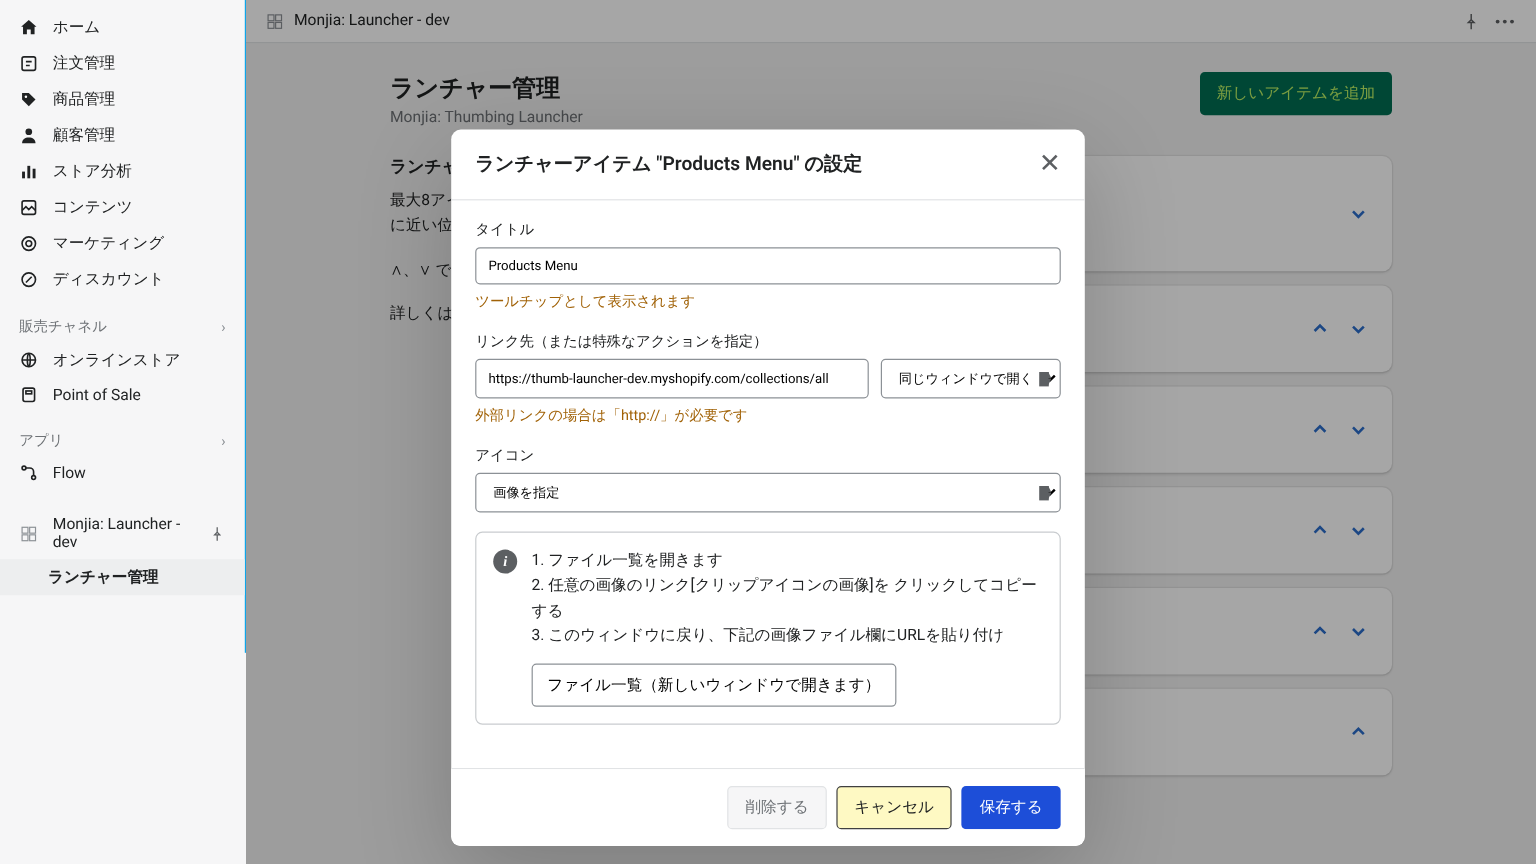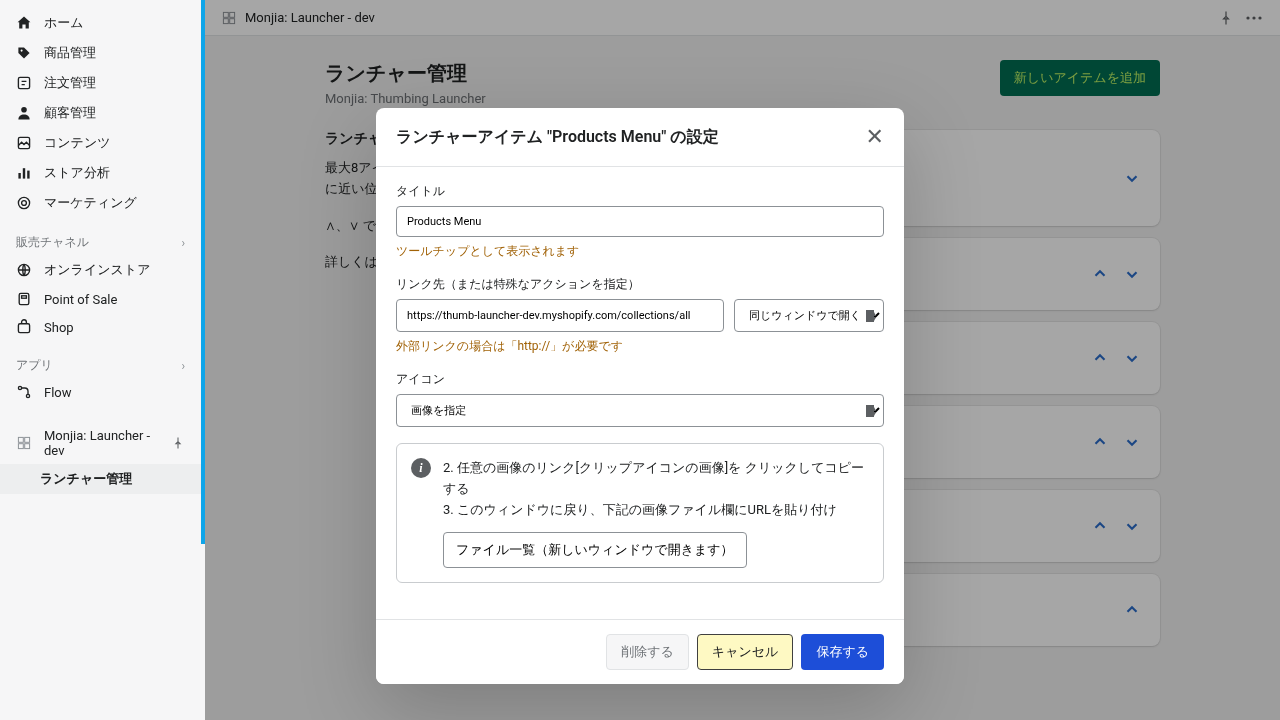--- a/index.html
+++ b/index.html
@@ -1,19 +1,19 @@
 <!DOCTYPE html>
 <html><head>
 <meta charset="utf-8">
 <style>
 * { margin: 0; padding: 0; box-sizing: border-box; }
 body { font-family: -apple-system, BlinkMacSystemFont, "Segoe UI", Roboto, sans-serif; font-size: 13px; color: #202223; background: #f6f6f7; height: 720px; width: 1280px; overflow: hidden; position: relative; }
 
 
-.sidebar { position: absolute; left: 0; top: 0; width: 205px; height: 544px; background: #f6f6f7; border-right: 4px solid #0ea5e9; padding: 8px 0; overflow-y: auto; }
+.sidebar { position: absolute; left: 0; top: 0; width: 205px; height: 544px; background: #f6f6f7; border-right: 1px solid #0ea5e9; padding: 8px 0; overflow-y: auto; }
 .nav-item { display: flex; align-items: center; padding: 6px 16px; cursor: pointer; gap: 12px; color: #202223; font-size: 13px; }
 .nav-item.active { background: #edeeef; font-weight: 600; }
 .nav-item.subapp { padding-left: 40px; }
 .nav-icon { width: 16px; height: 16px; display: inline-flex; align-items: center; justify-content: center; flex-shrink: 0; }
 .nav-section { padding: 8px 16px 4px; font-size: 12px; color: #6d7175; display: flex; align-items: center; justify-content: space-between; margin-top:8px;}
 .nav-section .chev { font-size: 12px; color: #8c9196; }
 .pin-small { width: 14px; height: 14px; margin-left: auto; }
 
 
 .main { position: absolute; left: 205px; top: 0; right: 0; height: 720px; background: #f1f1f1; }
@@ -78,72 +78,81 @@
   <div class="nav-item">
       <span class="nav-icon">
         <svg width="16" height="16" viewBox="0 0 20 20" fill="currentColor">
           <path d="M10 2l8 7h-2v8h-4v-5H8v5H4v-8H2l8-7z"></path>
         </svg>
       </span>
       <span>ホーム</span>
     </div>
   <div class="nav-item">
       <span class="nav-icon">
+        <svg width="16" height="16" viewBox="0 0 20 20" fill="none" stroke="currentColor" stroke-width="1.7">
+          <rect x="3" y="3" width="14" height="14" rx="2"></rect>
+          <path d="M7 8h6M7 12h4"></path>
+        </svg>
+      </span>
+      <span>注文管理</span>
+    </div>
+  <div class="nav-item">
+      <span class="nav-icon">
         <svg width="16" height="16" viewBox="0 0 20 20" fill="currentColor">
           <path d="M3 3h7l7 7-7 7-7-7V3z"></path>
           <circle cx="7" cy="7" r="1.3" fill="#fff"></circle>
         </svg>
       </span>
       <span>商品管理</span>
     </div>
   <div class="nav-item">
       <span class="nav-icon">
-        <svg width="16" height="16" viewBox="0 0 20 20" fill="none" stroke="currentColor" stroke-width="1.7">
-          <rect x="3" y="3" width="14" height="14" rx="2"></rect>
-          <path d="M7 8h6M7 12h4"></path>
-        </svg>
-      </span>
-      <span>注文管理</span>
-    </div>
-  <div class="nav-item">
-      <span class="nav-icon">
         <svg width="16" height="16" viewBox="0 0 20 20" fill="currentColor">
           <circle cx="10" cy="6" r="3.5"></circle>
           <path d="M3 18c0-4 3-6 7-6s7 2 7 6"></path>
         </svg>
       </span>
       <span>顧客管理</span>
-    </div>
-  <div class="nav-item">
-      <span class="nav-icon">
-        <svg width="16" height="16" viewBox="0 0 20 20" fill="none" stroke="currentColor" stroke-width="1.7">
-          <rect x="3" y="3" width="14" height="14" rx="2"></rect>
-          <path d="M3 13l4-4 3 3 3-3 4 4"></path>
-        </svg>
-      </span>
-      <span>コンテンツ</span>
     </div>
   <div class="nav-item">
       <span class="nav-icon">
         <svg width="16" height="16" viewBox="0 0 20 20" fill="currentColor">
           <rect x="3" y="10" width="3" height="7"></rect>
           <rect x="8.5" y="4" width="3" height="13"></rect>
           <rect x="14" y="7" width="3" height="10"></rect>
         </svg>
       </span>
       <span>ストア分析</span>
     </div>
   <div class="nav-item">
       <span class="nav-icon">
         <svg width="16" height="16" viewBox="0 0 20 20" fill="none" stroke="currentColor" stroke-width="1.7">
+          <rect x="3" y="3" width="14" height="14" rx="2"></rect>
+          <path d="M3 13l4-4 3 3 3-3 4 4"></path>
+        </svg>
+      </span>
+      <span>コンテンツ</span>
+    </div>
+  <div class="nav-item">
+      <span class="nav-icon">
+        <svg width="16" height="16" viewBox="0 0 20 20" fill="none" stroke="currentColor" stroke-width="1.7">
           <circle cx="10" cy="10" r="7"></circle>
           <circle cx="10" cy="10" r="3"></circle>
         </svg>
       </span>
       <span>マーケティング</span>
+    </div>
+  <div class="nav-item">
+      <span class="nav-icon">
+        <svg width="16" height="16" viewBox="0 0 20 20" fill="none" stroke="currentColor" stroke-width="1.7">
+          <circle cx="10" cy="10" r="7"></circle>
+          <path d="M7 13l6-6M8 8h.01M12 12h.01"></path>
+        </svg>
+      </span>
+      <span>ディスカウント</span>
     </div>
 
   <div class="nav-section">
       <span>販売チャネル</span>
       <span class="chev">›</span>
     </div>
   <div class="nav-item">
       <span class="nav-icon">
         <svg width="16" height="16" viewBox="0 0 20 20" fill="none" stroke="currentColor" stroke-width="1.7">
           <circle cx="10" cy="10" r="7"></circle>
@@ -153,29 +162,20 @@
       <span>オンラインストア</span>
     </div>
   <div class="nav-item">
       <span class="nav-icon">
         <svg width="16" height="16" viewBox="0 0 20 20" fill="none" stroke="currentColor" stroke-width="1.7">
           <rect x="4" y="3" width="12" height="14" rx="2"></rect>
           <rect x="7" y="6" width="6" height="3"></rect>
         </svg>
       </span>
       <span>Point of Sale</span>
-    </div>
-  <div class="nav-item">
-      <span class="nav-icon">
-        <svg width="16" height="16" viewBox="0 0 20 20" fill="none" stroke="currentColor" stroke-width="1.7">
-          <rect x="3" y="6" width="14" height="11" rx="2"></rect>
-          <path d="M7 6V4a3 3 0 016 0v2"></path>
-        </svg>
-      </span>
-      <span>Shop</span>
     </div>
 
   <div class="nav-section">
       <span>アプリ</span>
       <span class="chev">›</span>
     </div>
   <div class="nav-item">
       <span class="nav-icon">
         <svg width="16" height="16" viewBox="0 0 20 20" fill="none" stroke="currentColor" stroke-width="1.7">
           <circle cx="5" cy="5" r="2"></circle>
@@ -351,20 +351,21 @@
       <div class="hint">外部リンクの場合は「http://」が必要です</div>
     </div>
     <div class="field">
       <label class="label">アイコン</label>
       <div class="select-wrap"><select class="select"><option>画像を指定</option></select><span class="select-caret">▴<br>▾</span></div>
     </div>
     <div class="field">
       <div class="info-box">
         <div class="info-icon">i</div>
         <div class="info-steps">
+          <div>1. ファイル一覧を開きます</div>
           <div>2. 任意の画像のリンク[クリップアイコンの画像]を クリックしてコピーする</div>
           <div>3. このウィンドウに戻り、下記の画像ファイル欄にURLを貼り付け</div>
           <button class="btn-outline">ファイル一覧（新しいウィンドウで開きます）</button>
         </div>
       </div>
     </div>
 
   </div>
   <div class="modal-foot">
     <button class="btn btn-del">削除する</button>

